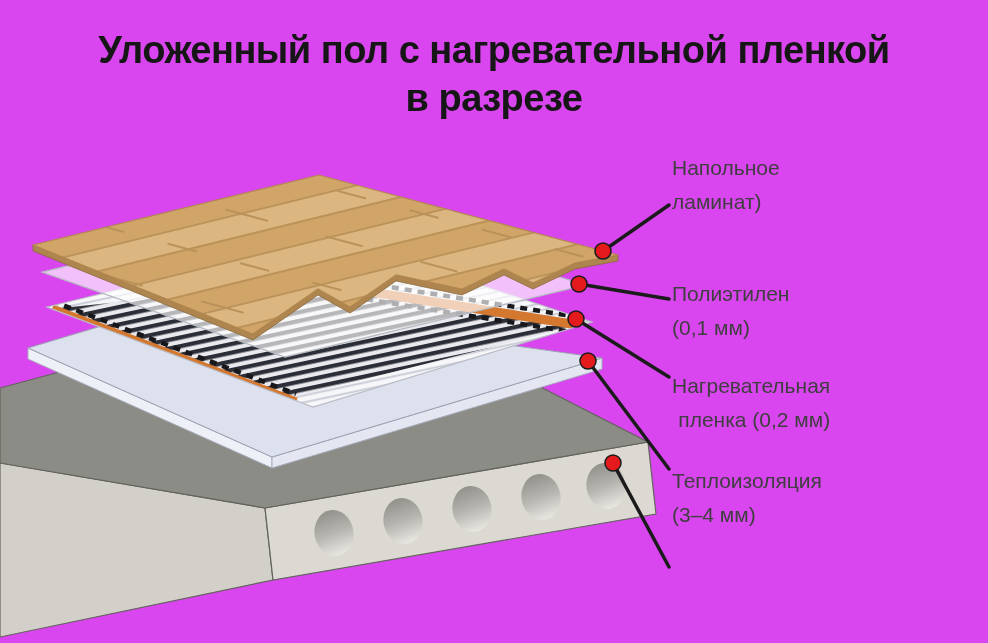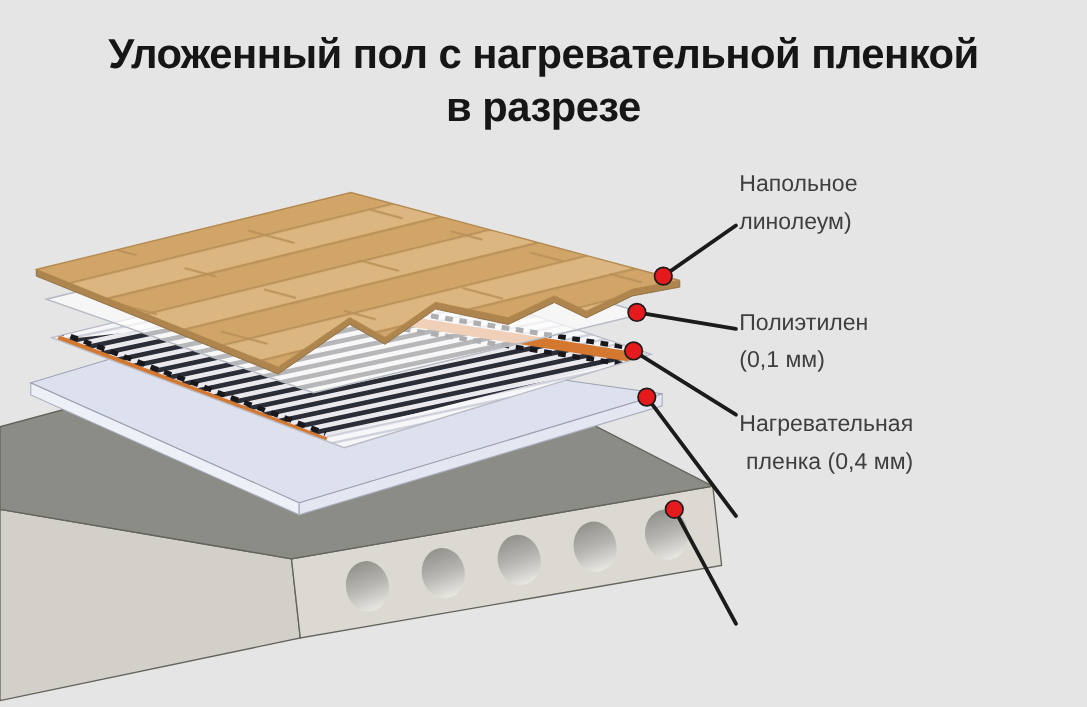--- a/index.html
+++ b/index.html
@@ -1,18 +1,18 @@
 <!DOCTYPE html>
 <html><head>
 <meta charset="utf-8">
 <style>
   html,body{margin:0;padding:0;background:#ffffff;}
   #stage{
     position:relative;width:988px;height:643px;overflow:hidden;
-    background:#e5e5e5;font-family:"Liberation Sans",sans-serif;
+    background:#d946ef;font-family:"Liberation Sans",sans-serif;
   }
   #diagram-svg{position:absolute;left:0;top:0;}
   .title{
     position:absolute;left:0;right:0;top:26px;text-align:center;
     font-size:38px;font-weight:700;line-height:48px;color:#161616;
     letter-spacing:-0.5px;
   }
   .callout{
     position:absolute;left:672px;font-size:21px;line-height:34px;
     color:#3f3f3f;white-space:nowrap;
@@ -135,24 +135,28 @@
   </g>
 </svg>
 
   <div class="title">
     <div>Уложенный пол с нагревательной пленкой</div>
     <div>в разрезе</div>
   </div>
 
   <div class="callout c1">
     <div>Напольное</div>
-    <div>линолеум)</div>
+    <div>ламинат)</div>
   </div>
   <div class="callout c2">
     <div>Полиэтилен</div>
     <div>(0,1 мм)</div>
   </div>
   <div class="callout c3">
     <div>Нагревательная</div>
-    <div>пленка (0,4 мм)</div>
+    <div>пленка (0,2 мм)</div>
+  </div>
+  <div class="callout c4">
+    <div>Теплоизоляция</div>
+    <div>(3–4 мм)</div>
   </div>
 
 </div>
 
 </body></html>

